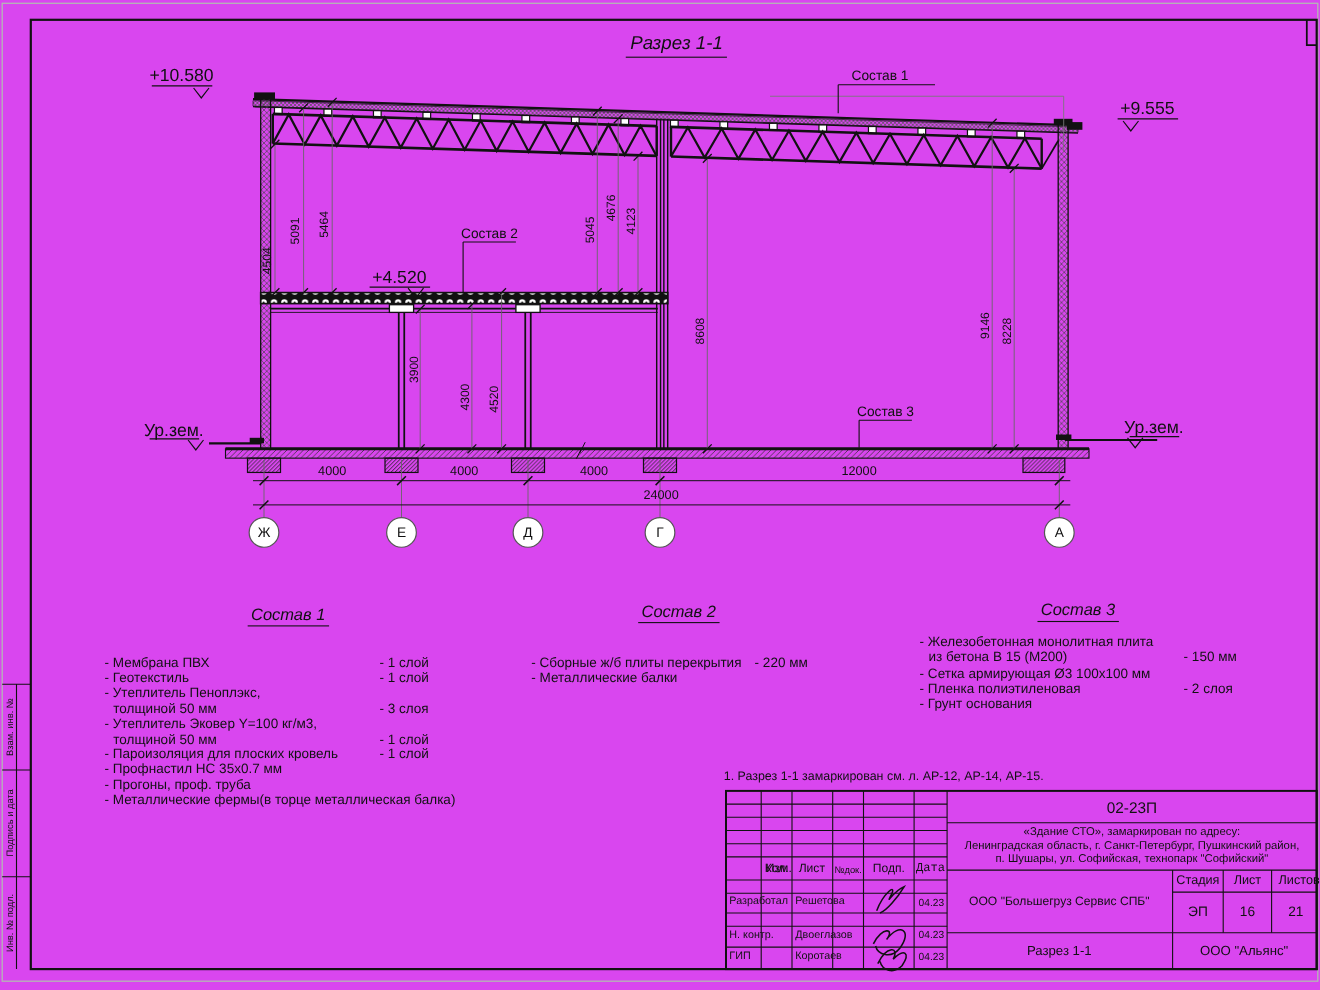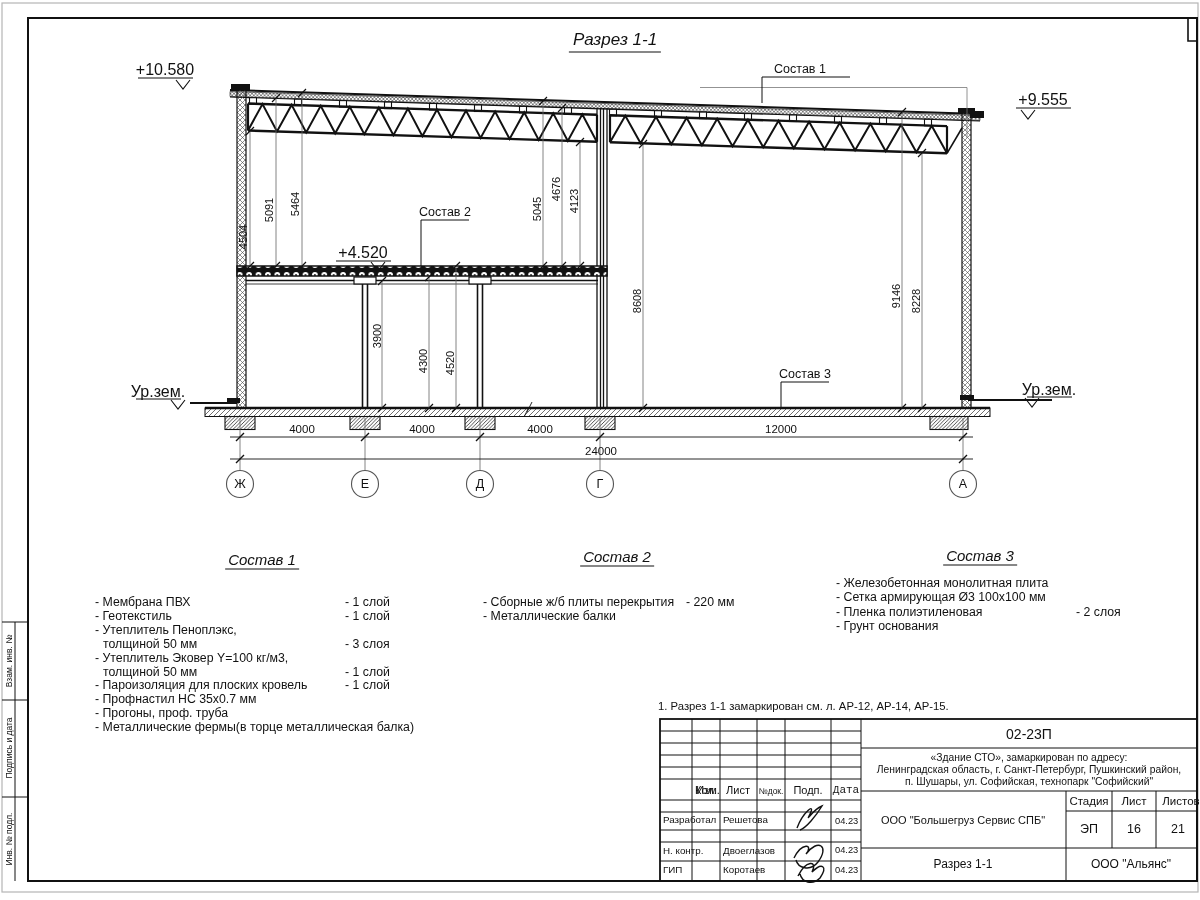--- a/index.html
+++ b/index.html
@@ -1,16 +1,16 @@
 <!DOCTYPE html>
 <html><head>
 <meta charset="utf-8">
 <style>
   html,body{margin:0;padding:0;background:#e8e8e8;}
-  .page{position:relative;width:1200px;height:900px;background:#ffffff;overflow:hidden;
+  .page{position:relative;width:1200px;height:900px;background:#d946ef;overflow:hidden;
         font-family:"Liberation Sans", sans-serif;color:#111;}
   svg{position:absolute;left:0;top:0;}
   .lbl{position:absolute;transform:translate(-50%,-50%);white-space:nowrap;font-size:16px;color:#111;}
   .vd{position:absolute;transform:translate(-50%,-50%) rotate(-90deg);white-space:nowrap;font-size:11px;color:#111;}
   .hd{position:absolute;transform:translate(-50%,-100%);white-space:nowrap;font-size:11.5px;}
   .axis{position:absolute;transform:translate(-50%,-50%);font-size:12.5px;}
   .heading{position:absolute;transform:translate(-50%,-50%);font-style:italic;font-size:15px;
            border-bottom:1.2px solid #111;padding:0 3px 1px 3px;}
   .drawtitle{position:absolute;transform:translate(-50%,-50%);font-style:italic;font-size:17px;
            border-bottom:1.4px solid #111;padding:0 4px 2px 4px;}
@@ -289,20 +289,21 @@
 
 <span class="heading" style="left:617px;top:557px;">Состав 2</span>
 <div class="list" style="left:483px;top:596px;width:290px;">
   <div class="row"><span>- Сборные ж/б плиты перекрытия</span><span class="q" style="left:203px;">- 220 мм</span></div>
   <div class="row"><span>- Металлические балки</span></div>
 </div>
 
 <span class="heading" style="left:980px;top:556px;">Состав 3</span>
 <div class="list" style="left:836px;top:576px;width:330px;line-height:14.3px;">
   <div class="row"><span>- Железобетонная  монолитная плита</span></div>
+  <div class="row" style="padding-left:8px;"><span>из бетона В 15 (М200)</span><span class="q" style="left:240px;">- 150 мм</span></div>
   <div class="row"><span>- Сетка армирующая Ø3 100х100 мм</span></div>
   <div class="row"><span>- Пленка полиэтиленовая</span><span class="q" style="left:240px;">-  2 слоя</span></div>
   <div class="row"><span>- Грунт основания</span></div>
 </div>
 
 <span class="note" style="left:658px;top:700px;">1. Разрез 1-1 замаркирован см. л. АР-12, АР-14, АР-15.</span>
 
 <span class="tb c" style="position:absolute;left:1029px;top:734px;font-size:14px;">02-23П</span>
 <span class="tb c" style="position:absolute;left:1029px;top:757px;font-size:10.3px;">«Здание СТО», замаркирован по адресу:</span>
 <span class="tb c" style="position:absolute;left:1029px;top:769px;font-size:10.3px;">Ленинградская область, г. Санкт-Петербург, Пушкинский район,</span>

